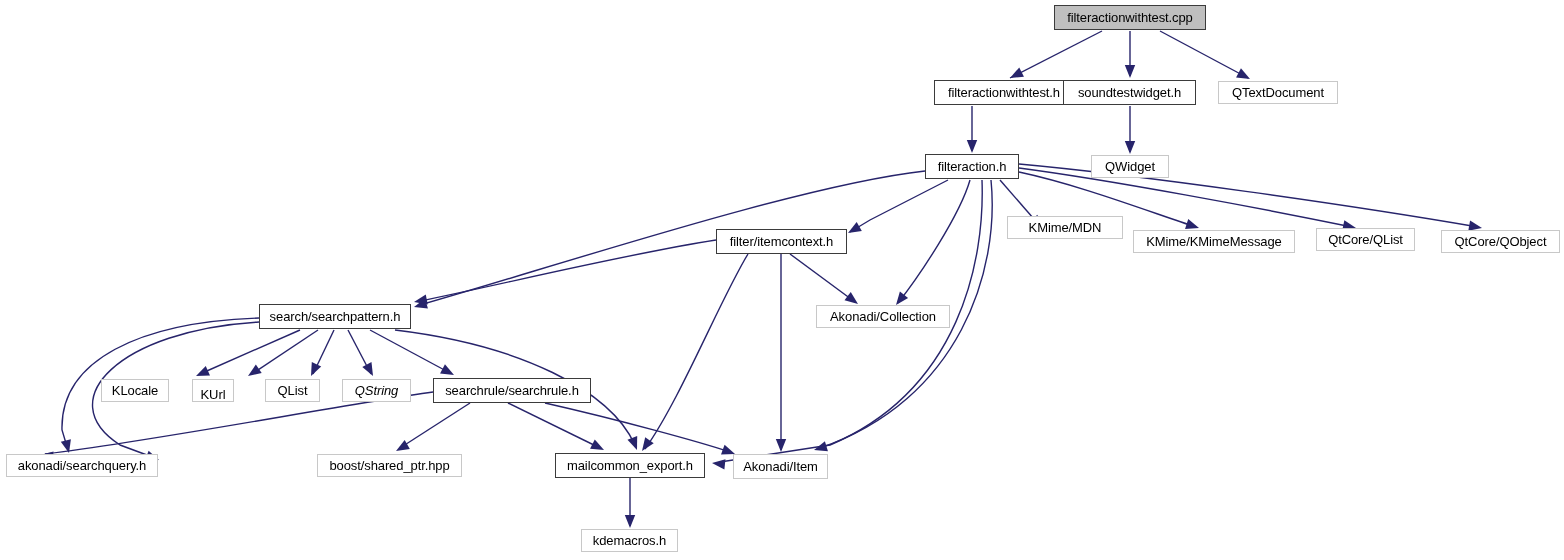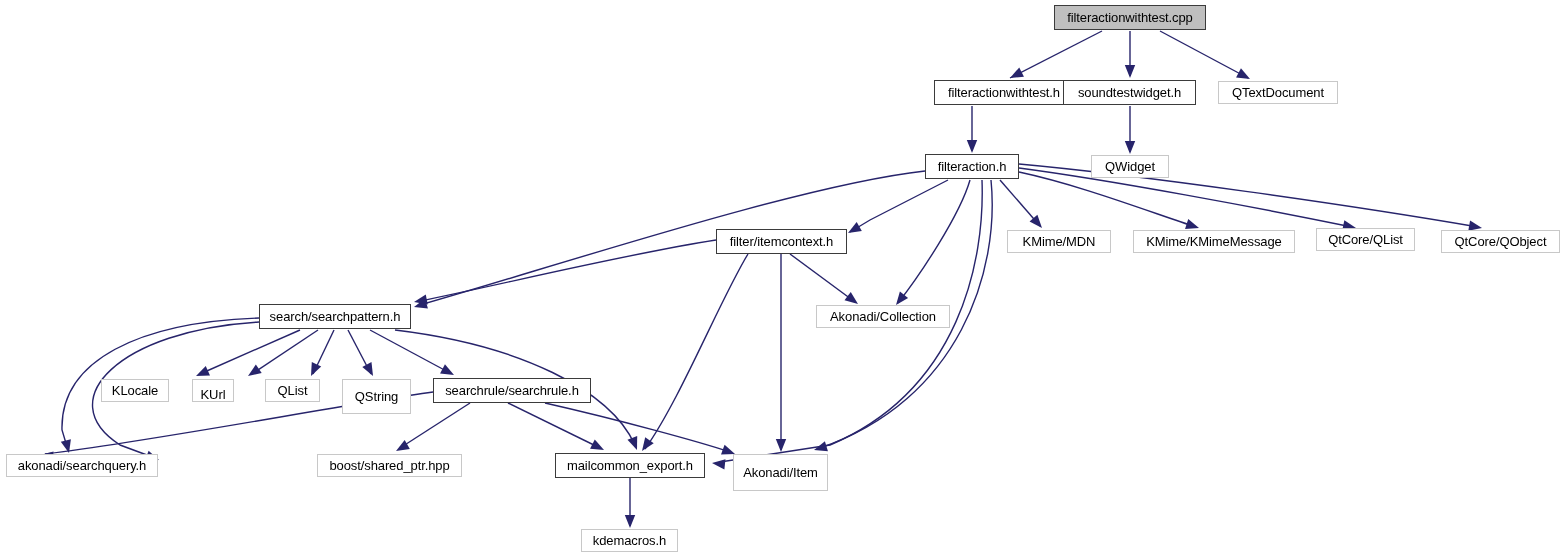--- a/index.html
+++ b/index.html
@@ -208,21 +208,21 @@
       </div>
       <div class="node-box internal" style="left: 925px; top: 154px; width: 94px; height: 25px;">
         <span class="node-label">filteraction.h</span>
       </div>
       <div class="node-box external" style="left: 1091px; top: 155px; width: 78px; height: 23px;">
         <span class="node-label">QWidget</span>
       </div>
       <div class="node-box internal" style="left: 716px; top: 229px; width: 131px; height: 25px;">
         <span class="node-label">filter/itemcontext.h</span>
       </div>
-      <div class="node-box external" style="left: 1007px; top: 230px; width: 104px; height: 23px;">
+      <div class="node-box external" style="left: 1007px; top: 216px; width: 116px; height: 23px;">
         <span class="node-label">KMime/MDN</span>
       </div>
       <div class="node-box external" style="left: 1133px; top: 230px; width: 162px; height: 23px;">
         <span class="node-label">KMime/KMimeMessage</span>
       </div>
       <div class="node-box external" style="left: 1316px; top: 228px; width: 99px; height: 23px;">
         <span class="node-label">QtCore/QList</span>
       </div>
       <div class="node-box external" style="left: 1441px; top: 230px; width: 119px; height: 23px;">
         <span class="node-label">QtCore/QObject</span>
@@ -235,35 +235,35 @@
       </div>
       <div class="node-box external" style="left: 101px; top: 379px; width: 68px; height: 23px;">
         <span class="node-label">KLocale</span>
       </div>
       <div class="node-box external" style="left: 192px; top: 379px; width: 42px; height: 23px; align-items: flex-end;">
         <span class="node-label">KUrl</span>
       </div>
       <div class="node-box external" style="left: 265px; top: 379px; width: 55px; height: 23px;">
         <span class="node-label">QList</span>
       </div>
-      <div class="node-box external" style="left: 342px; top: 379px; width: 69px; height: 35px;">
+      <div class="node-box external" style="left: 342px; top: 379px; width: 69px; height: 23px; font-style: italic;">
         <span class="node-label">QString</span>
       </div>
       <div class="node-box internal" style="left: 433px; top: 378px; width: 158px; height: 25px;">
         <span class="node-label">searchrule/searchrule.h</span>
       </div>
       <div class="node-box external" style="left: 6px; top: 454px; width: 152px; height: 23px;">
         <span class="node-label">akonadi/searchquery.h</span>
       </div>
       <div class="node-box external" style="left: 317px; top: 454px; width: 145px; height: 23px;">
         <span class="node-label">boost/shared_ptr.hpp</span>
       </div>
       <div class="node-box internal" style="left: 555px; top: 453px; width: 150px; height: 25px;">
         <span class="node-label">mailcommon_export.h</span>
       </div>
-      <div class="node-box external" style="left: 733px; top: 454px; width: 95px; height: 37px;">
+      <div class="node-box external" style="left: 733px; top: 454px; width: 95px; height: 25px;">
         <span class="node-label">Akonadi/Item</span>
       </div>
       <div class="node-box external" style="left: 581px; top: 529px; width: 97px; height: 23px;">
         <span class="node-label">kdemacros.h</span>
       </div>
     </div>
 </div>
 
 </body></html>

